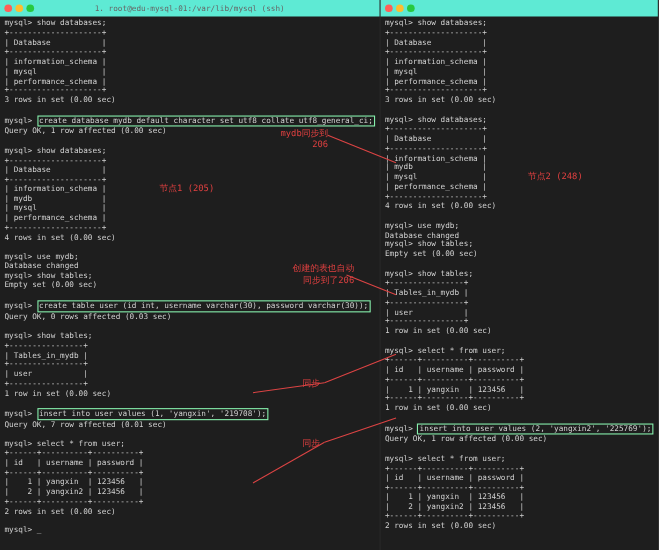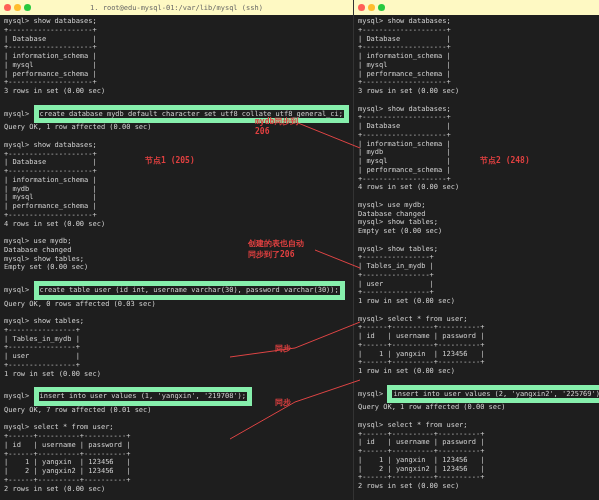--- a/index.html
+++ b/index.html
@@ -1,25 +1,25 @@
 <!DOCTYPE html>
 <html><head>
 <meta charset="utf-8">
 <style>
 * { margin: 0; padding: 0; box-sizing: border-box; }
 body { width: 599px; height: 500px; background: #1a1a1a; font-family: Menlo, Monaco, monospace; font-size: 7px; color: #d0d0d0; display: flex; overflow: hidden; position: relative; }
 .pane { flex: 1; display: flex; flex-direction: column; border-right: 1px solid #333; }
-.titlebar { height: 15px; background: #fef9c3; display: flex; align-items: center; padding: 0 4px; position: relative; }
+.titlebar { height: 15px; background: #5eead4; display: flex; align-items: center; padding: 0 4px; position: relative; }
 .traffic { display: flex; gap: 3px; }
 .dot { width: 7px; height: 7px; border-radius: 50%; }
 .dot.r { background: #ff5f56; } .dot.y { background: #ffbd2e; } .dot.g { background: #27c93f; }
 .title { position: absolute; left: 0; right: 0; text-align: center; font-size: 7px; color: #666; }
 .term { flex: 1; background: #1e1e1e; padding: 2px 4px; line-height: 1.25; white-space: pre; overflow: hidden; }
-.hl { border: 5px solid #86efac; display: inline-block; padding: 0 1px; }
-.ann { position: absolute; color: #e04040; font-size: 8px; font-weight: bold; z-index: 10; text-align: left; }
+.hl { border: 1px solid #86efac; display: inline-block; padding: 0 1px; }
+.ann { position: absolute; color: #e04040; font-size: 8px; font-weight: normal; z-index: 10; text-align: right; }
 .line-svg { position: absolute; top: 0; left: 0; width: 599px; height: 500px; pointer-events: none; z-index: 5; }
 </style>
 </head>
 <body>
 
 <div class="pane">
   <div class="titlebar">
     <div class="traffic">
       <div class="dot r"></div>
       <div class="dot y"></div>
@@ -140,23 +140,23 @@
 <span>| id   | username | password |</span>
 <span>+------+----------+----------+</span>
 <span>|    1 | yangxin  | 123456   |</span>
 <span>|    2 | yangxin2 | 123456   |</span>
 <span>+------+----------+----------+</span>
 <span>2 rows in set (0.00 sec)</span></div>
 </div>
 
 <div class="ann" style="left:255px;top:116px;white-space:pre">mydb同步到
 206</div>
-<div class="ann" style="left:145px;top:155px">节点1 (205)</div>
+<div class="ann" style="left:145px;top:166px">节点1 (205)</div>
 <div class="ann" style="left:480px;top:155px">节点2 (248)</div>
-<div class="ann" style="left:248px;top:238px;white-space:pre">创建的表也自动
+<div class="ann" style="left:266px;top:238px;white-space:pre">创建的表也自动
 同步到了206</div>
 <div class="ann" style="left:275px;top:343px">同步</div>
 <div class="ann" style="left:275px;top:397px">同步</div>
 
 <svg class="line-svg">
   <line x1="298" y1="123" x2="360" y2="148" stroke="#d44" stroke-width="1"></line>
   <line x1="315" y1="250" x2="360" y2="268" stroke="#d44" stroke-width="1"></line>
   <line x1="230" y1="357" x2="295" y2="348" stroke="#d44" stroke-width="1"></line>
   <line x1="295" y1="348" x2="360" y2="322" stroke="#d44" stroke-width="1"></line>
   <line x1="230" y1="439" x2="295" y2="402" stroke="#d44" stroke-width="1"></line>

